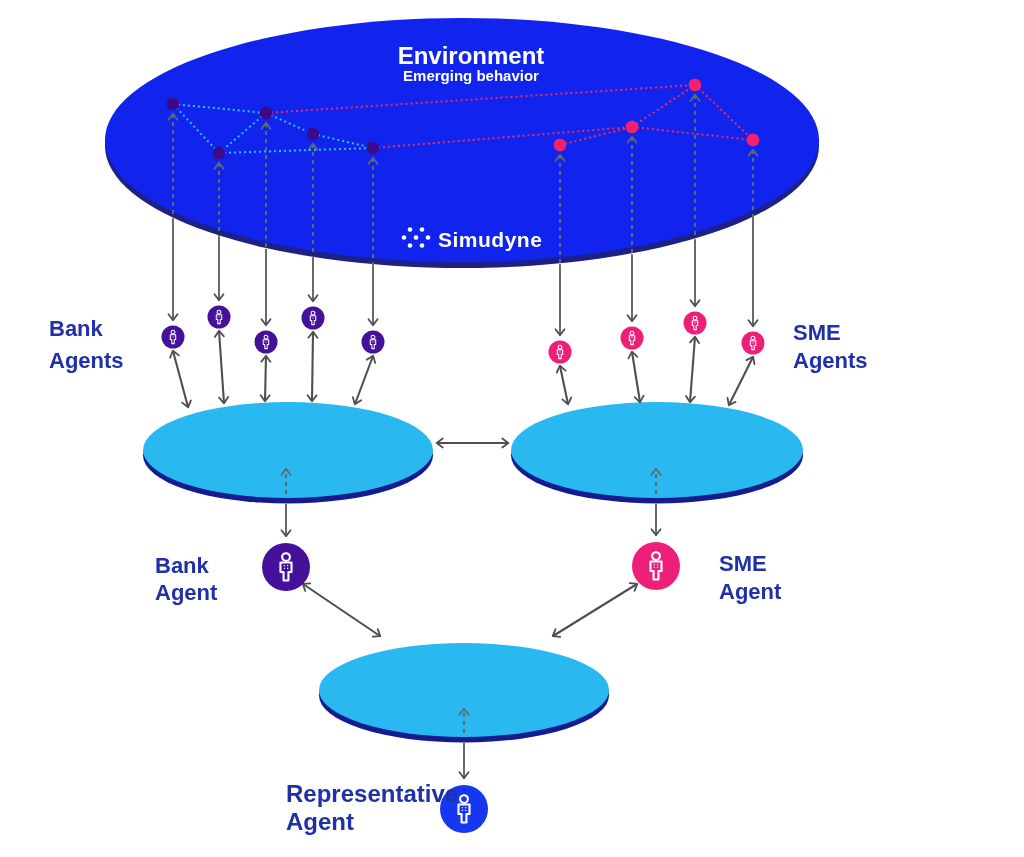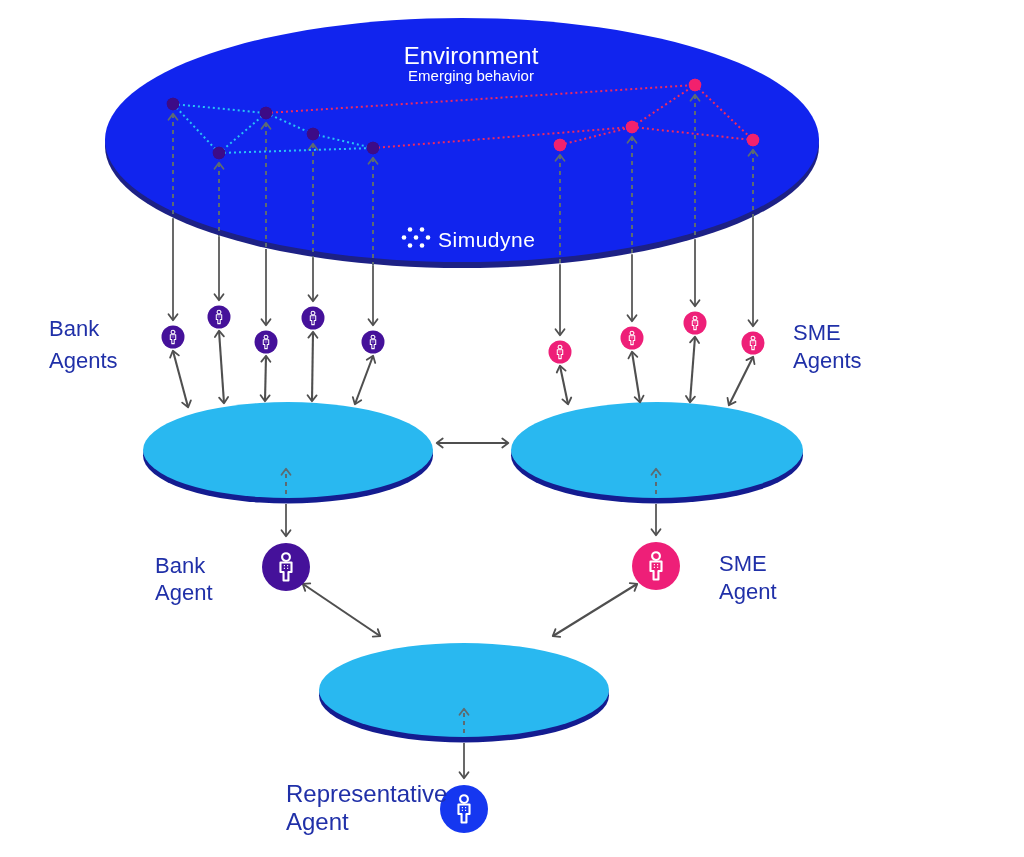--- a/index.html
+++ b/index.html
@@ -1,17 +1,17 @@
 <!DOCTYPE html>
 <html><head>
 <meta charset="utf-8">
 <style>
   html,body{margin:0;padding:0;background:#ffffff;}
   .canvas{position:relative;width:868px;height:857px;background:#ffffff;
-          font-family:"Liberation Sans",sans-serif;overflow:hidden;}
+          font-family:"Liberation Sans",sans-serif;overflow:hidden;font-weight:bold;}
   svg text{font-family:"Liberation Sans",sans-serif;}
   .env-title{font-size:24px;fill:#ffffff;}
   .env-sub{font-size:15px;fill:#ffffff;}
   .logo-text{font-size:21px;fill:#ffffff;letter-spacing:0.5px;}
   .lbl{font-size:22px;fill:#2030a8;}
   .lbl-big{font-size:24px;fill:#2030a8;}
 </style>
 </head>
 <body>
 

